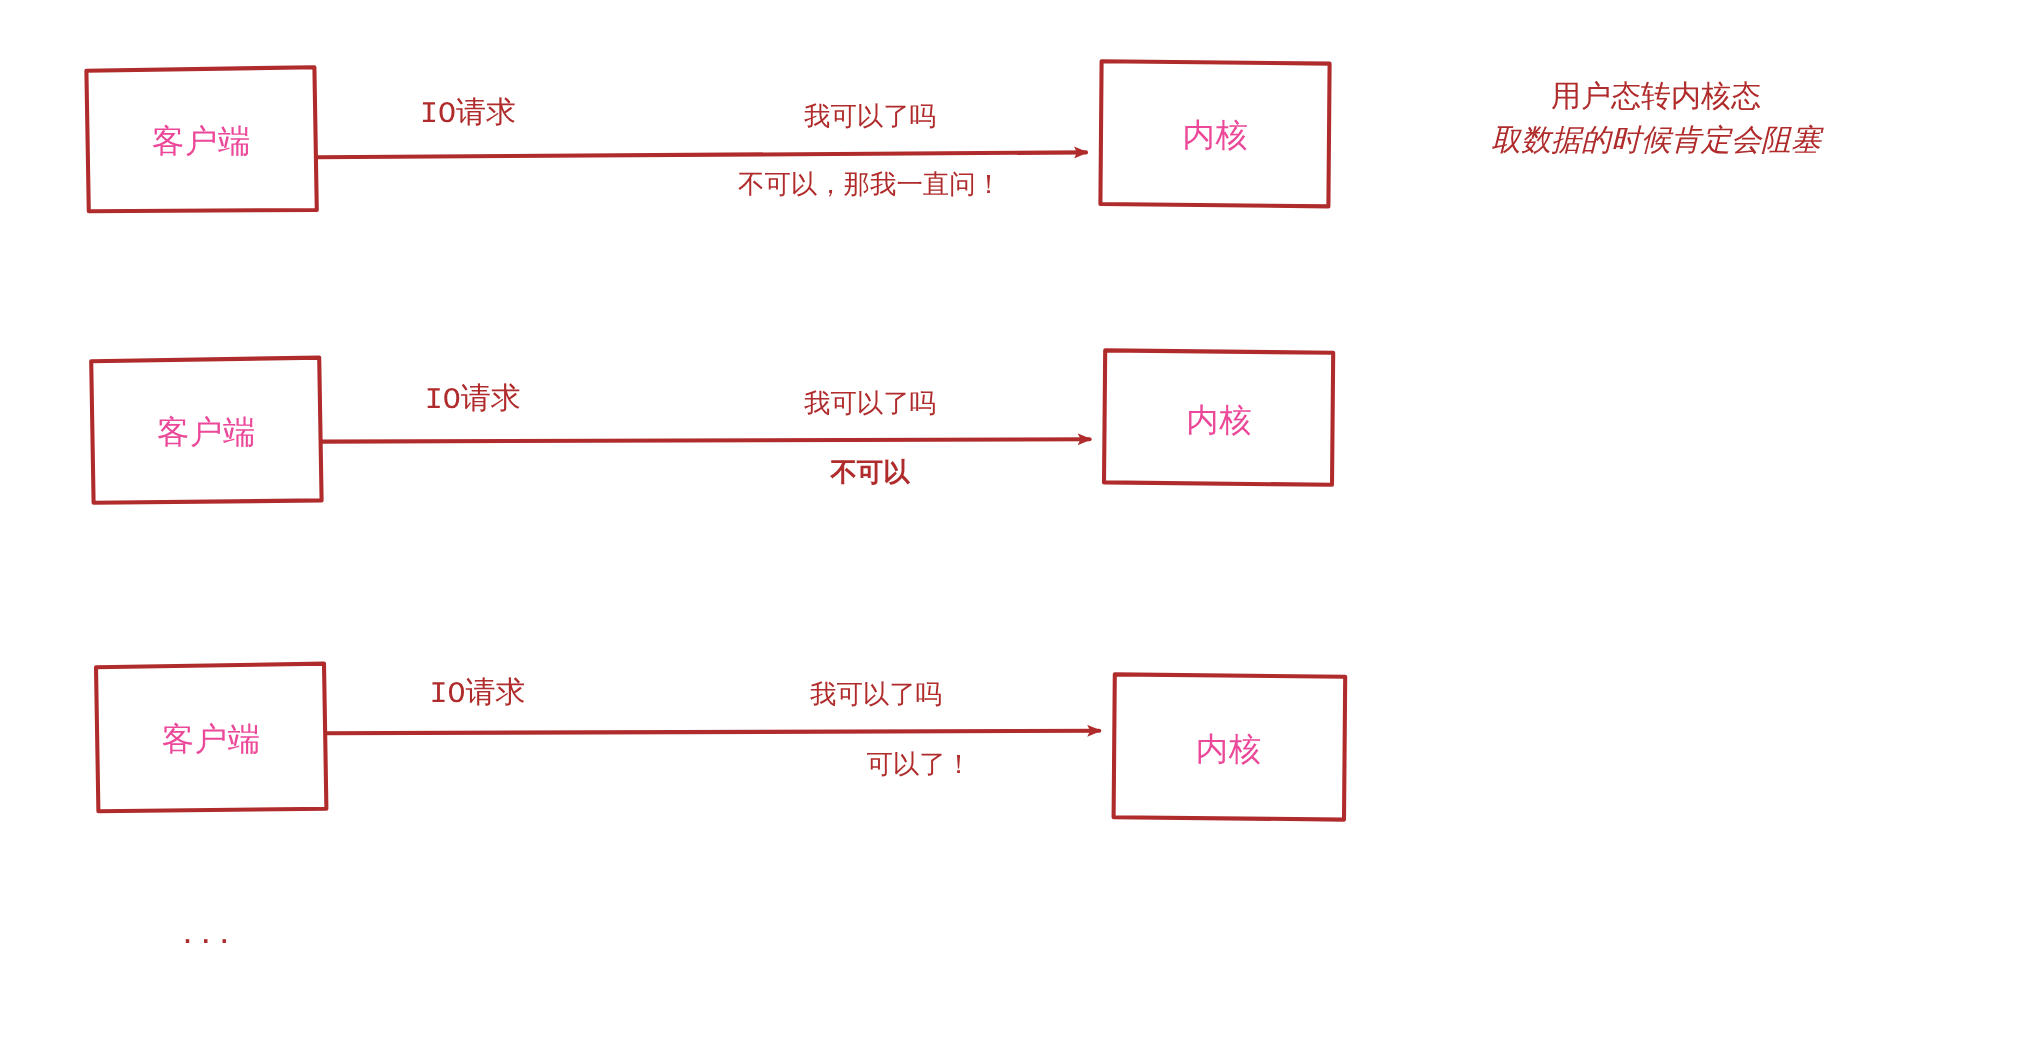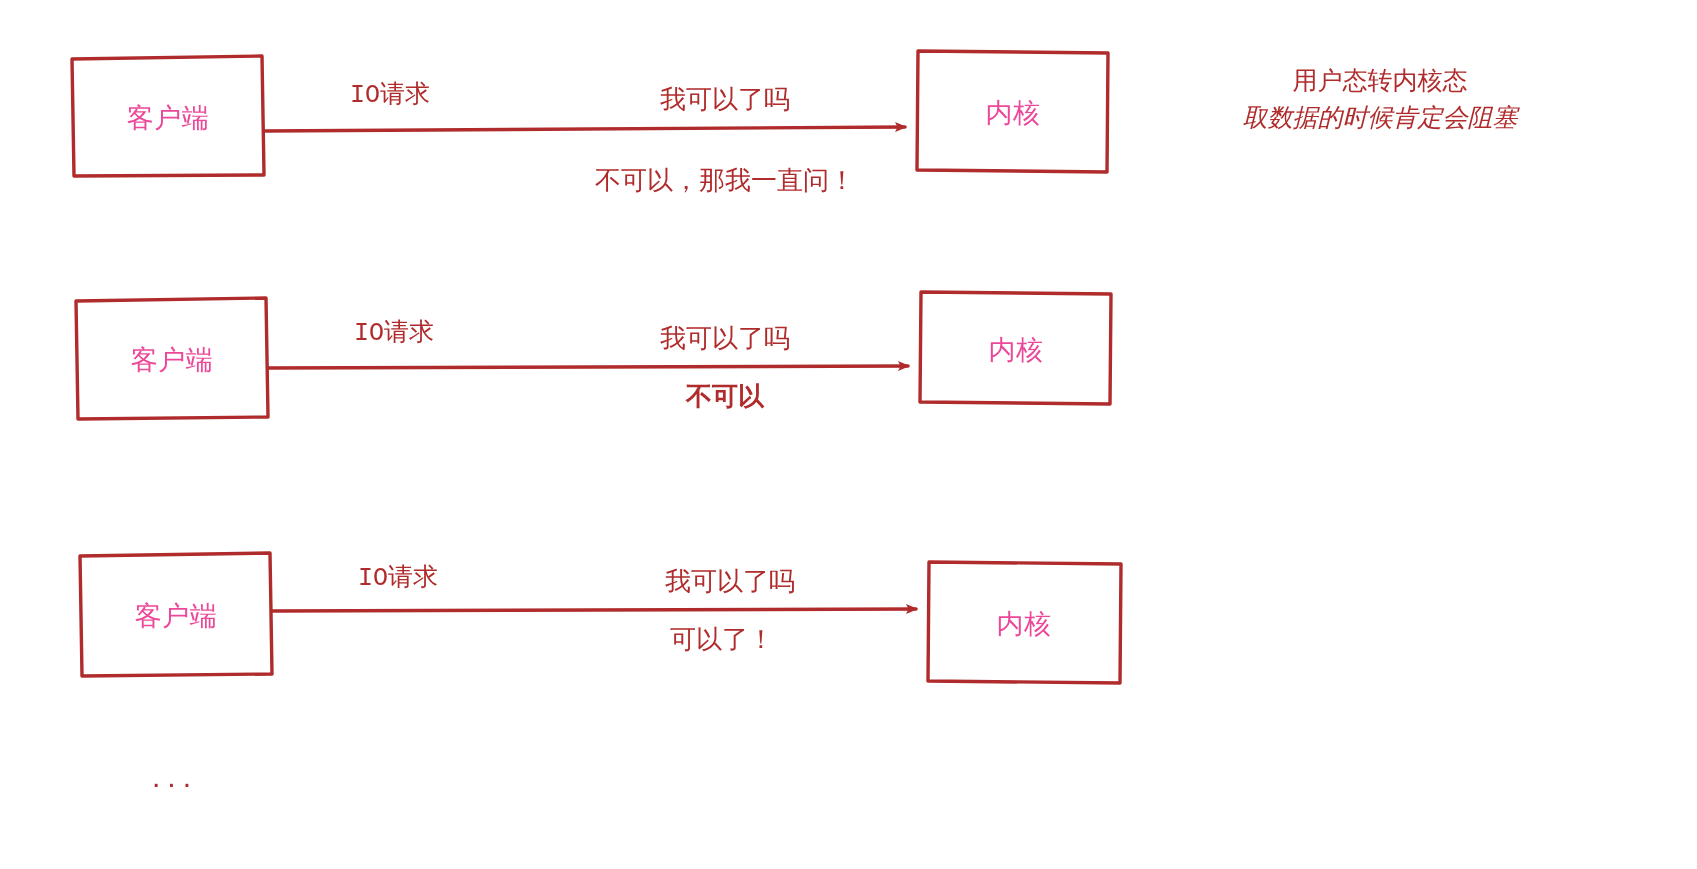--- a/index.html
+++ b/index.html
@@ -27,21 +27,21 @@
     text-align: center;
     font-size: 27px;
     line-height: 1.25;
     color: #ec4899;
     white-space: nowrap;
     letter-spacing: 0.5px;
   }
   .edge-label {
     position: absolute;
     text-align: center;
-    font-size: 26px;
+    font-size: 22px;
     line-height: 1.3;
     color: #b02b2b;
     white-space: nowrap;
   }
   .edge-label.mono {
     font-family: "Liberation Mono", "DejaVu Sans Mono", monospace;
     font-size: 25px;
     letter-spacing: 0px;
   }
   .note {
@@ -98,30 +98,30 @@
   </g>
   <g>
     <path d="M272,611 L916,609" fill="none" stroke="#b02b2b" stroke-width="3.4" stroke-linecap="round" marker-end="url(#arrowhead)"></path>
   </g>
 </svg>
 
 <div class="node-label" style="left:72px; top:102px; width:192px;">客户端</div>
 <div class="node-label" style="left:917px; top:97px; width:192px;">内核</div>
 <div class="edge-label mono" style="left:292px; top:80px; width:196px;">IO请求</div>
 <div class="edge-label" style="left:595px; top:83px; width:260px;">我可以了吗</div>
-<div class="edge-label" style="left:560px; top:140px; width:330px;margin-top:24px;">不可以，那我一直问！</div>
+<div class="edge-label" style="left:560px; top:140px; width:330px;">不可以，那我一直问！</div>
 
 <div class="node-label" style="left:76px; top:344px; width:192px;">客户端</div>
 <div class="node-label" style="left:920px; top:334px; width:192px;">内核</div>
 <div class="edge-label mono" style="left:296px; top:318px; width:196px;">IO请求</div>
 <div class="edge-label" style="left:595px; top:322px; width:260px;">我可以了吗</div>
 <div class="edge-label" style="left:595px; top:380px; width:260px;font-weight:bold;">不可以</div>
 
 <div class="node-label" style="left:80px; top:600px; width:192px;">客户端</div>
 <div class="node-label" style="left:928px; top:608px; width:192px;">内核</div>
 <div class="edge-label mono" style="left:300px; top:563px; width:196px;">IO请求</div>
 <div class="edge-label" style="left:600px; top:565px; width:260px;">我可以了吗</div>
-<div class="edge-label" style="left:592px; top:623px; width:260px;">可以了！</div>
+<div class="edge-label" style="left:636px; top:623px; width:260px;">可以了！</div>
 
 <div class="note" style="left:1180px; top:62px; width:400px;">用户态转内核态</div>
 <div class="note" style="left:1180px; top:99px; width:400px;font-style:italic;">取数据的时候肯定会阻塞</div>
 
 <div class="ellipsis" style="left:152px; top:762px;">...</div>
 
 </body></html>

